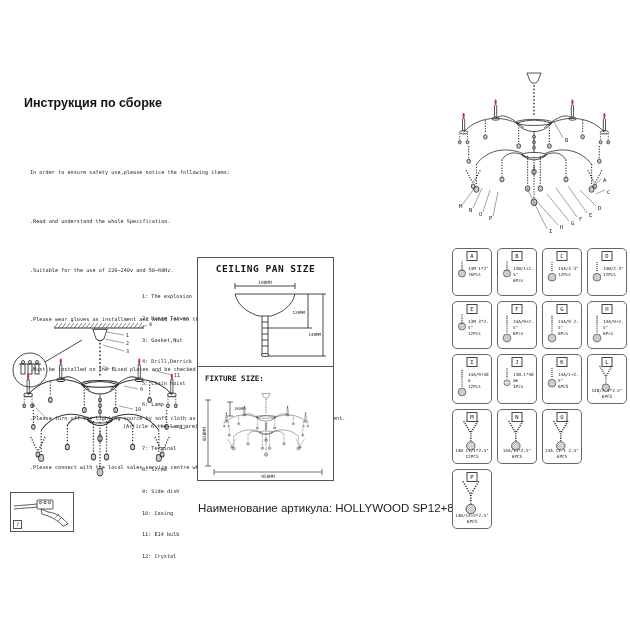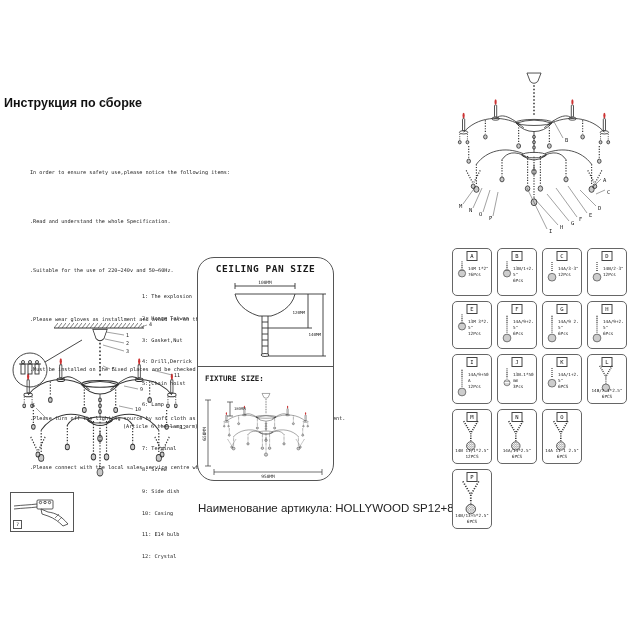--- a/index.html
+++ b/index.html
@@ -152,21 +152,21 @@
         <path d="M6,24 L14,24 M6,28 L14,28" stroke="#333" stroke-width="0.7"></path>
       </symbol>
       <symbol id="ic-y" viewBox="0 0 30 48">
         <path d="M5,3 L15,20 M25,3 L15,20" stroke="#333" stroke-width="2.2" stroke-dasharray="1.5 1.8" fill="none"></path>
         <line x1="15" y1="20" x2="15" y2="31" stroke="#333" stroke-width="2.2" stroke-dasharray="1.5 1.8"></line>
         <circle cx="15" cy="38" r="6" fill="url(#xh)" stroke="#333" stroke-width="1"></circle>
       </symbol>
     </defs>
   </svg>
 
-  <div class="abs ru-title" style="left:4px;top:96px;">Инструкция по сборке</div>
+  <div class="abs ru-title" style="left:24px;top:96px;">Инструкция по сборке</div>
 
   <div class="abs safety" style="left:30px;top:131px;">
     <div>In order to ensure safety use,please notice the following items:</div>
     <div>.Read and understand the whole Specification.</div>
     <div>.Suitable for the use of 220~240v and 50~60Hz.</div>
     <div>.Please wear gloves as installment and avoid rot on the surface of plating.</div>
     <div>.Must be installed on the fixed places and be checked annually.</div>
     <div>.Please turn off the lighting source by soft cloth as cleaning prohibited to use of rotted detergent.</div>
     <div>.Please connect with the local sales service centre when there are any abnormality.</div>
   </div>
@@ -239,21 +239,21 @@
           <circle cx="38.5" cy="9.5" r="1.2"></circle>
         <path d="M3,13 C12,12 18,12 26,11"></path>
         <path d="M3,16 C12,15 18,15 26,14"></path>
         <path d="M57,31 C50,23 45,20 37,19 L30,16 L31,21 L37,23 C43,25 48,29 52,33 Z" fill="#fff"></path>
         <path d="M44,25 L48,21 M47,28 L51,24" stroke-width="0.6"></path>
       </g>
     </svg>
     <div class="wchip">7</div>
   </div>
 
-  <div class="abs centerbox" style="left:197px;top:257px;width:135px;height:222px;border-radius:17px;">
+  <div class="abs centerbox" style="left:197px;top:257px;width:135px;height:222px;">
     <div class="cb-title">CEILING PAN SIZE</div>
     <svg class="abs" style="left:2px;top:18px;" width="131" height="90" viewBox="0 0 131 90">
       <g stroke="#333" stroke-width="0.9" fill="none">
         <line x1="35" y1="10" x2="95" y2="10"></line>
         <path d="M35,7 L35,13 M95,7 L95,13"></path>
         <line x1="35" y1="18" x2="95" y2="18"></line>
         <path d="M35,18 C38,32 52,38 59,40 L71,40 C78,38 92,32 95,18"></path>
         <line x1="62" y1="40" x2="62" y2="78"></line>
           <line x1="68" y1="40" x2="68" y2="78"></line>
         <path d="M62,46 L68,46 M62,52 L68,52 M62,58 L68,58 M62,64 L68,64 M62,70 L68,70"></path>

